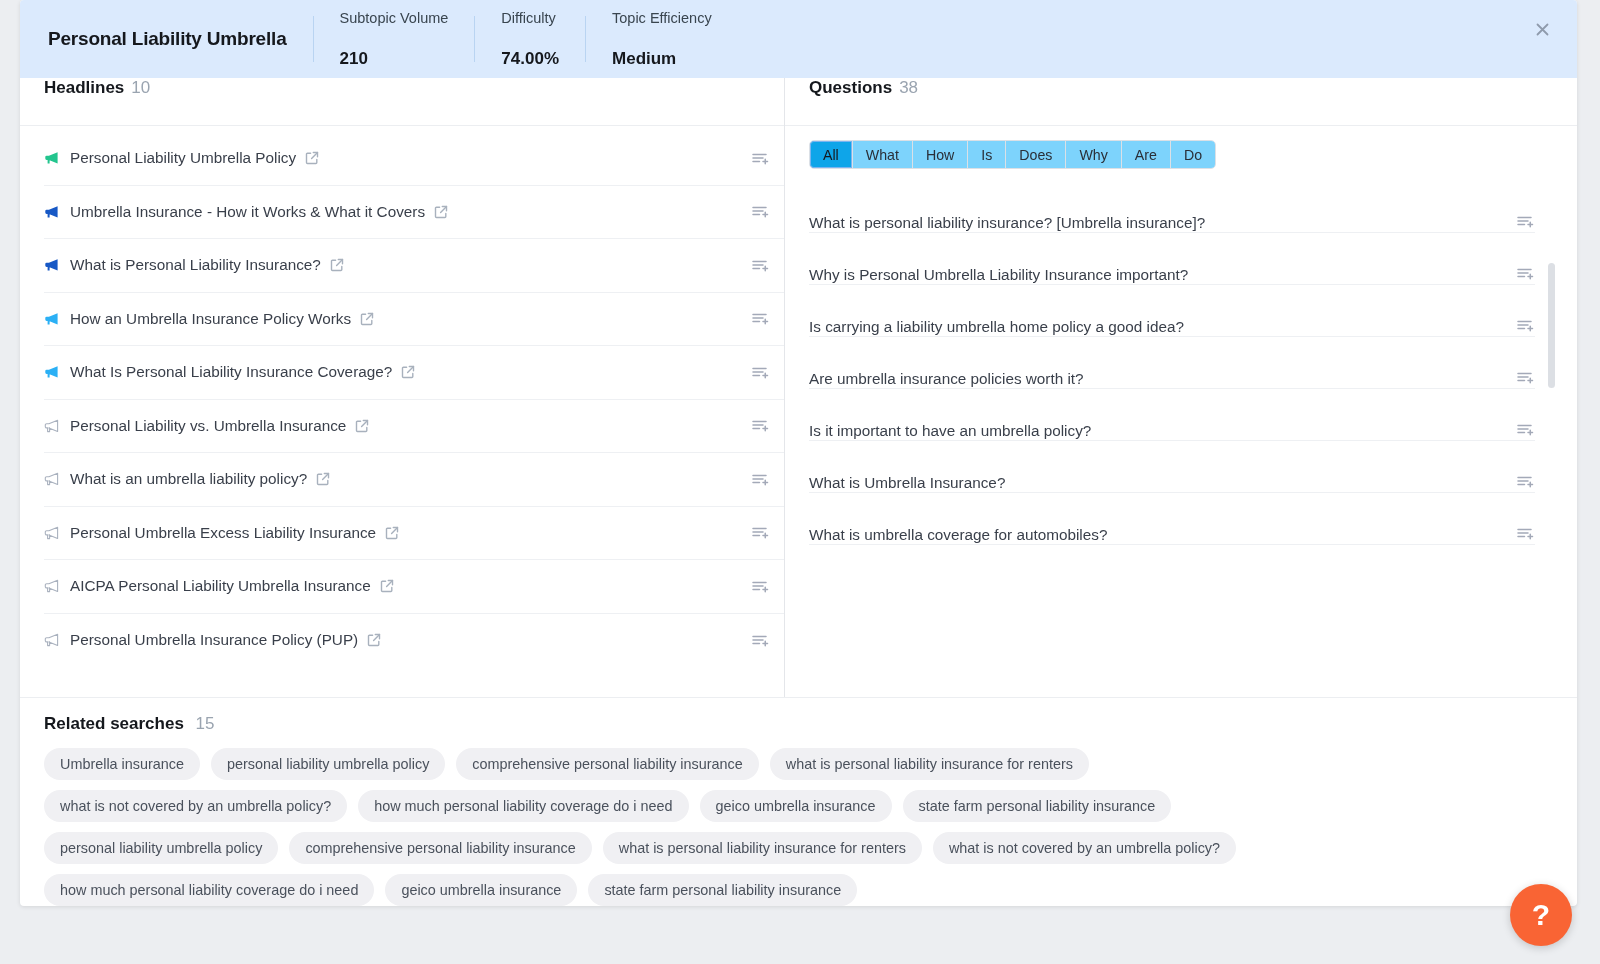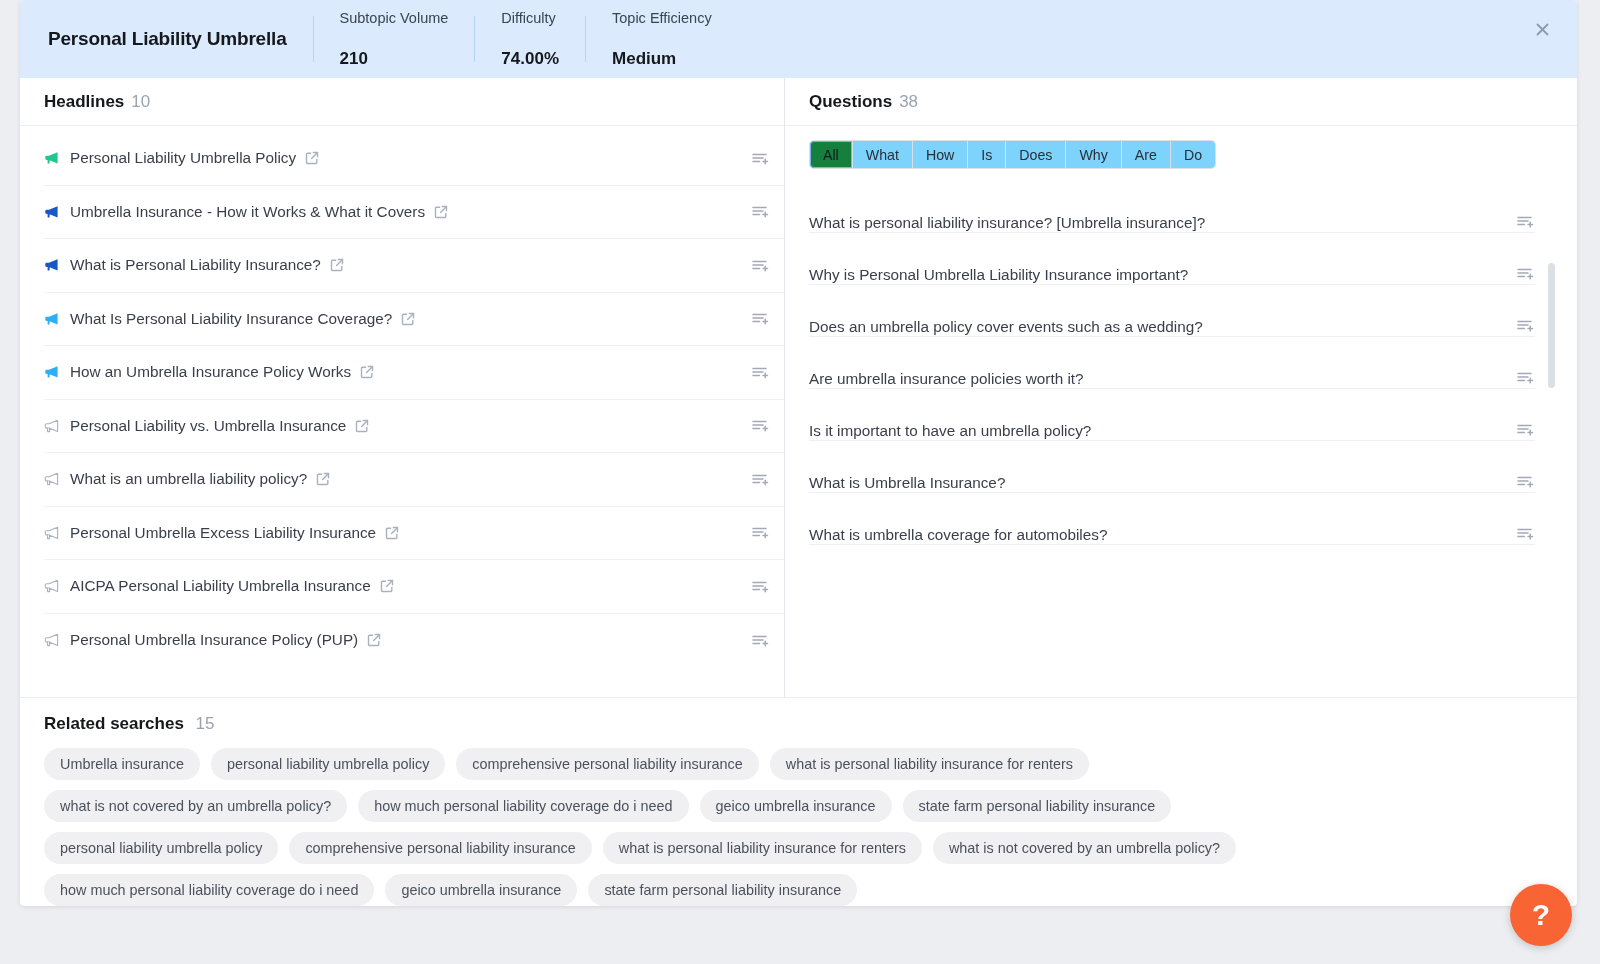--- a/index.html
+++ b/index.html
@@ -88,21 +88,21 @@
   }
   .panel-right {
     flex: 1;
     display: flex;
     flex-direction: column;
     position: relative;
   }
   .panel-head {
     height: 48px;
     display: flex;
-    align-items: center;
+    align-items: flex-start;
     padding: 0 0 0 24px;
     border-bottom: 1px solid #eceef1;
     font-size: 17px;
   }
   .panel-head .ttl { font-weight: bold; color: #15181d; }
   .panel-head .cnt { color: #9aa4b0; margin-left: 7px; font-weight: normal; }
 
   
   .hl-list { padding: 6px 0 0 24px; }
   .hl-row {
@@ -149,21 +149,21 @@
     padding: 0 13px;
     font-size: 14.2px;
     color: #2a2f38;
     border-right: 1px solid #dbe0e6;
     background: #7dd3fc;
     cursor: pointer;
     white-space: nowrap;
   }
   .pill:last-child { border-right: none; }
   .pill.active {
-    background: #15803d;
+    background: #0ea5e9;
     color: #15181d;
     box-shadow: inset 0 0 0 1px #79b4f0;
     border-radius: 4px 0 0 4px;
   }
   .q-list {
     padding-left: 24px;
     padding-right: 42px;
     position: relative;
   }
   .q-row {
@@ -338,45 +338,45 @@
                   <path d="M13 12.5 H17.5 M15.25 10.3 V14.7"></path>
                 </svg>
               </span>
             </div>
             <div class="hl-row">
               <span class="hl-ico">
                 <svg width="16" height="16" viewBox="0 0 16 16">
                   <path d="M13.6 2.2 L4.9 5.8 L2.6 5.8 A1.3 1.3 0 0 0 1.3 7.1 L1.3 8.6 A1.3 1.3 0 0 0 2.6 9.9 L3.6 9.9 L3.6 13.6 L5.6 13.6 L5.6 9.9 L4.9 9.9 L13.6 13.5 Z" fill="#2bb0f5"></path>
                 </svg>
               </span>
+              <span class="hl-text">How an Umbrella Insurance Policy Works</span>
+              <span class="ext-ico">
+                <svg width="14" height="14" viewBox="0 0 14 14" fill="none" stroke="currentColor" stroke-width="1.4" stroke-linecap="round" stroke-linejoin="round">
+                  <path d="M5.6 2.2 H2.4 A0.9 0.9 0 0 0 1.5 3.1 V11.6 A0.9 0.9 0 0 0 2.4 12.5 H10.9 A0.9 0.9 0 0 0 11.8 11.6 V8.4"></path>
+                  <path d="M8.3 1.5 H12.5 V5.7"></path>
+                  <path d="M12.5 1.5 L6.6 7.4"></path>
+                </svg>
+              </span>
+              <span class="hl-spacer"></span>
+              <span class="addlist">
+                <svg width="19" height="19" viewBox="0 0 19 19" fill="none" stroke="currentColor" stroke-width="1.5" stroke-linecap="round">
+                  <path d="M3 5.5 H16"></path>
+                  <path d="M3 9 H13"></path>
+                  <path d="M3 12.5 H9.5"></path>
+                  <path d="M13 12.5 H17.5 M15.25 10.3 V14.7"></path>
+                </svg>
+              </span>
+            </div>
+            <div class="hl-row">
+              <span class="hl-ico">
+                <svg width="16" height="16" viewBox="0 0 16 16">
+                  <path d="M13.6 2.2 L4.9 5.8 L2.6 5.8 A1.3 1.3 0 0 0 1.3 7.1 L1.3 8.6 A1.3 1.3 0 0 0 2.6 9.9 L3.6 9.9 L3.6 13.6 L5.6 13.6 L5.6 9.9 L4.9 9.9 L13.6 13.5 Z" fill="#2bb0f5"></path>
+                </svg>
+              </span>
               <span class="hl-text">What Is Personal Liability Insurance Coverage?</span>
-              <span class="ext-ico">
-                <svg width="14" height="14" viewBox="0 0 14 14" fill="none" stroke="currentColor" stroke-width="1.4" stroke-linecap="round" stroke-linejoin="round">
-                  <path d="M5.6 2.2 H2.4 A0.9 0.9 0 0 0 1.5 3.1 V11.6 A0.9 0.9 0 0 0 2.4 12.5 H10.9 A0.9 0.9 0 0 0 11.8 11.6 V8.4"></path>
-                  <path d="M8.3 1.5 H12.5 V5.7"></path>
-                  <path d="M12.5 1.5 L6.6 7.4"></path>
-                </svg>
-              </span>
-              <span class="hl-spacer"></span>
-              <span class="addlist">
-                <svg width="19" height="19" viewBox="0 0 19 19" fill="none" stroke="currentColor" stroke-width="1.5" stroke-linecap="round">
-                  <path d="M3 5.5 H16"></path>
-                  <path d="M3 9 H13"></path>
-                  <path d="M3 12.5 H9.5"></path>
-                  <path d="M13 12.5 H17.5 M15.25 10.3 V14.7"></path>
-                </svg>
-              </span>
-            </div>
-            <div class="hl-row">
-              <span class="hl-ico">
-                <svg width="16" height="16" viewBox="0 0 16 16">
-                  <path d="M13.6 2.2 L4.9 5.8 L2.6 5.8 A1.3 1.3 0 0 0 1.3 7.1 L1.3 8.6 A1.3 1.3 0 0 0 2.6 9.9 L3.6 9.9 L3.6 13.6 L5.6 13.6 L5.6 9.9 L4.9 9.9 L13.6 13.5 Z" fill="#2bb0f5"></path>
-                </svg>
-              </span>
-              <span class="hl-text">How an Umbrella Insurance Policy Works</span>
               <span class="ext-ico">
                 <svg width="14" height="14" viewBox="0 0 14 14" fill="none" stroke="currentColor" stroke-width="1.4" stroke-linecap="round" stroke-linejoin="round">
                   <path d="M5.6 2.2 H2.4 A0.9 0.9 0 0 0 1.5 3.1 V11.6 A0.9 0.9 0 0 0 2.4 12.5 H10.9 A0.9 0.9 0 0 0 11.8 11.6 V8.4"></path>
                   <path d="M8.3 1.5 H12.5 V5.7"></path>
                   <path d="M12.5 1.5 L6.6 7.4"></path>
                 </svg>
               </span>
               <span class="hl-spacer"></span>
               <span class="addlist">
                 <svg width="19" height="19" viewBox="0 0 19 19" fill="none" stroke="currentColor" stroke-width="1.5" stroke-linecap="round">
@@ -546,21 +546,21 @@
               <span class="addlist">
                 <svg width="19" height="19" viewBox="0 0 19 19" fill="none" stroke="currentColor" stroke-width="1.5" stroke-linecap="round">
                   <path d="M3 5.5 H16"></path>
                   <path d="M3 9 H13"></path>
                   <path d="M3 12.5 H9.5"></path>
                   <path d="M13 12.5 H17.5 M15.25 10.3 V14.7"></path>
                 </svg>
               </span>
             </div>
             <div class="q-row">
-              <span class="q-text">Does an umbrella policy cover events such as a wedding?</span>
+              <span class="q-text">Is carrying a liability umbrella home policy a good idea?</span>
               <span class="q-spacer"></span>
               <span class="addlist">
                 <svg width="19" height="19" viewBox="0 0 19 19" fill="none" stroke="currentColor" stroke-width="1.5" stroke-linecap="round">
                   <path d="M3 5.5 H16"></path>
                   <path d="M3 9 H13"></path>
                   <path d="M3 12.5 H9.5"></path>
                   <path d="M13 12.5 H17.5 M15.25 10.3 V14.7"></path>
                 </svg>
               </span>
             </div>

